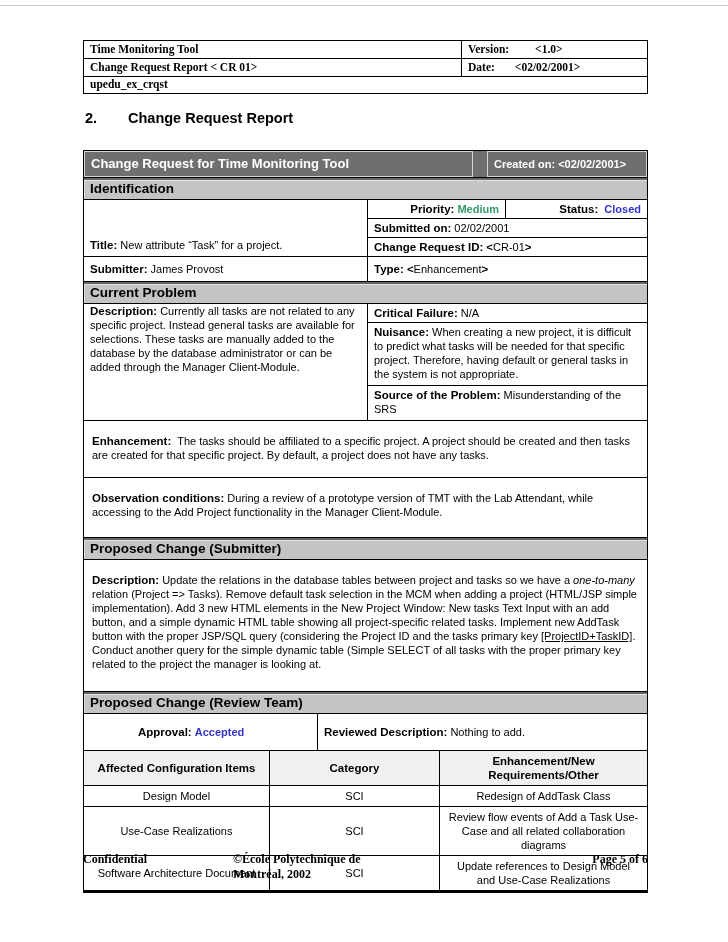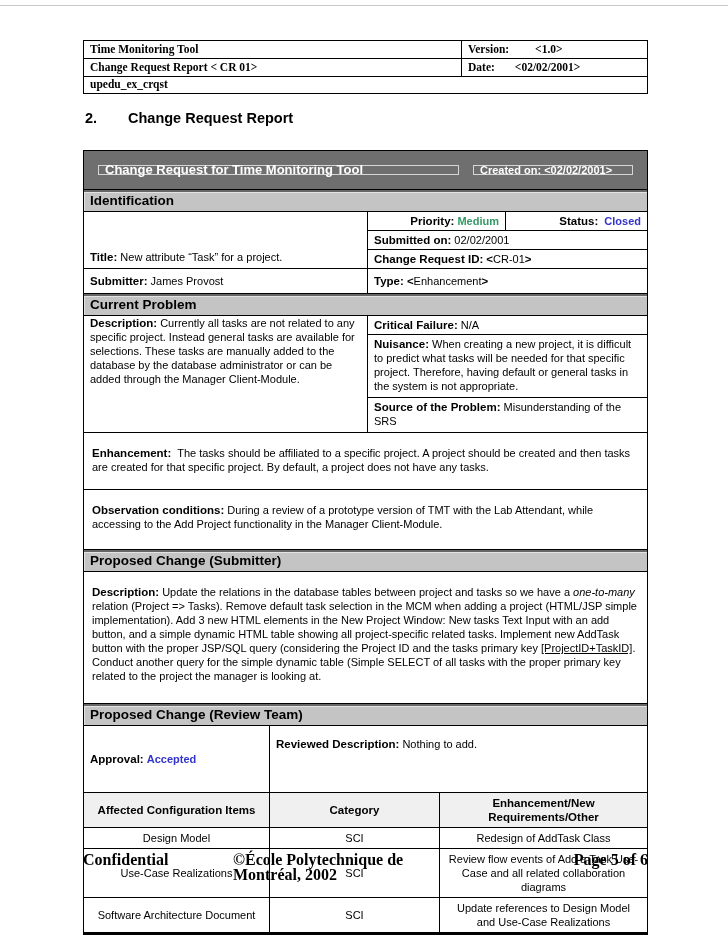--- a/index.html
+++ b/index.html
@@ -21,21 +21,21 @@
 
   
   .h2 { position:absolute; left:85px; top:110px; font-size:14.5px; font-weight:bold; }
   .h2 .num { display:inline-block; width:43px; }
 
   
   .report { position:absolute; left:83px; top:150px; width:565px;
             border:1px solid #000; border-bottom:3px solid #000; font-size:11px; line-height:14px; }
   .lbl { font-weight:bold; font-size:11.5px; }
 
-  .bar-dark { background:#6f6f6f; display:flex; gap:14px; padding:14px; height:39px; border-bottom:1px solid #000; }
+  .bar-dark { background:#6f6f6f; display:flex; gap:14px; padding:0; height:27px; border-bottom:1px solid #000; }
   .bar-dark .box { border:1px solid #d6d6d6; color:#fff; font-weight:bold; display:flex; align-items:center; padding:0 6px; }
   .box-title { flex:1; font-size:13px; }
   .box-created { width:160px; font-size:11px; justify-content:flex-start; }
 
   .bar-light { background:#c4c4c4; border-top:2px solid #666; border-bottom:1px solid #000;
                box-shadow:inset 1px 1px 0 #e3e3e3; font-weight:bold; font-size:13.5px; padding:2px 6px 3px; }
 
   .id-top { display:flex; border-bottom:1px solid #000; }
   .id-title { width:284px; border-right:1px solid #000; padding:4px 6px; display:flex; align-items:flex-end; }
   .id-right { flex:1; display:flex; flex-direction:column; }
@@ -59,37 +59,37 @@
   .cp-source { flex:1; padding:2px 6px 4px; }
 
   .row-enh { border-bottom:1px solid #000; padding:13px 8px 15px; }
   .row-obs { border-bottom:1px solid #000; padding:13px 8px 18px; }
 
   .ps-desc { border-bottom:1px solid #000; padding:13px 8px 20px; min-height:114px; }
   .it { font-style:italic; }
   .ul { text-decoration:underline; }
 
   .rv-top { display:flex; border-bottom:1px solid #000; }
-  .rv-approval { width:186px; border-right:1px solid #000; padding:26px 6px; }
+  .rv-approval { width:186px; border-right:1px solid #000; padding:11px 6px;margin-left:48px; }
   .rv-reviewed { flex:1; padding:11px 6px; }
 
   .rv-hrow { display:flex; background:#f0f0f0; border-bottom:1px solid #000; font-weight:bold; font-size:11.5px; }
   .rv-drow { display:flex; border-bottom:1px solid #000; }
   .rv-drow:last-child { border-bottom:none; }
   .rv-c1 { width:186px; border-right:1px solid #000; }
   .rv-c2 { width:170px; border-right:1px solid #000; }
   .rv-c3 { flex:1; }
   .rv-hrow > div, .rv-drow > div { display:flex; align-items:center; justify-content:center;
                                    text-align:center; padding:3px 8px; }
   .rv-hrow > div { min-height:34px; }
   .rh1 { min-height:21px; } .rh2 { min-height:40px; } .rh3 { min-height:28px; }
 
   
   .footer { position:absolute; left:83px; top:852px; width:565px; display:flex;
-            font-family:"Liberation Serif", serif; font-weight:bold; font-size:16px; line-height:15px; }
+            font-family:"Liberation Serif", serif; font-weight:bold; font-size:12px; line-height:15px; }
   .f-left { width:150px; }
   .f-center { flex:1; }
   .f-right { width:150px; text-align:right; }
 </style>
 </head>
 <body>
 
 <div class="page">
   <div class="topline"></div>
 

